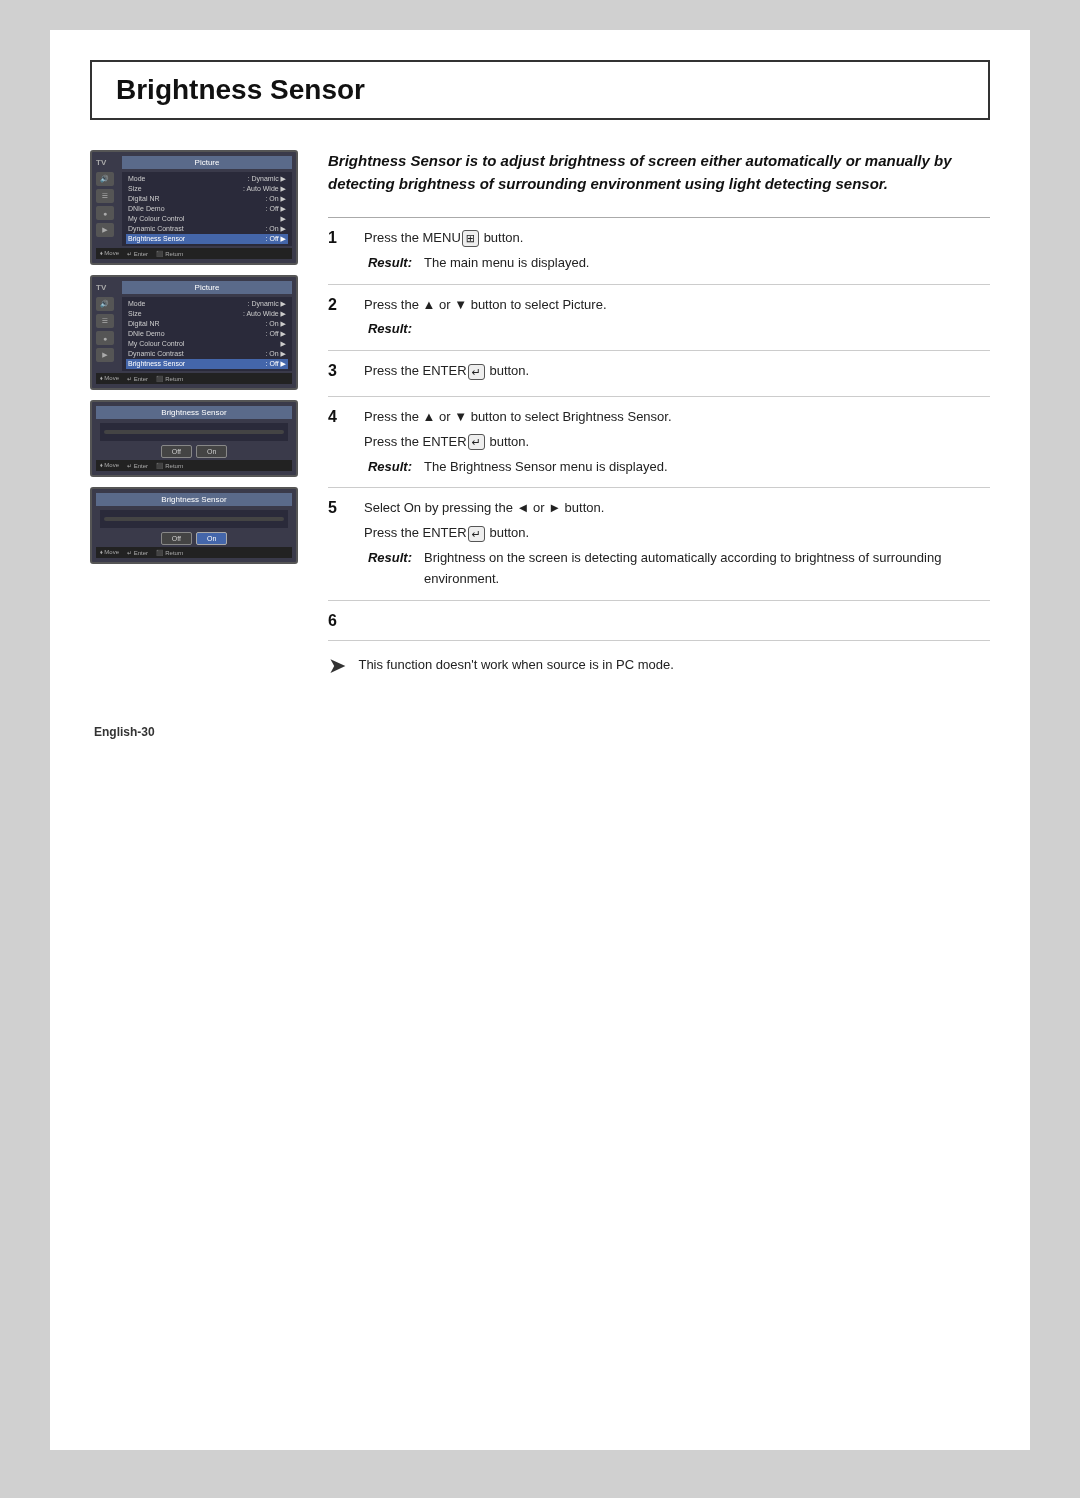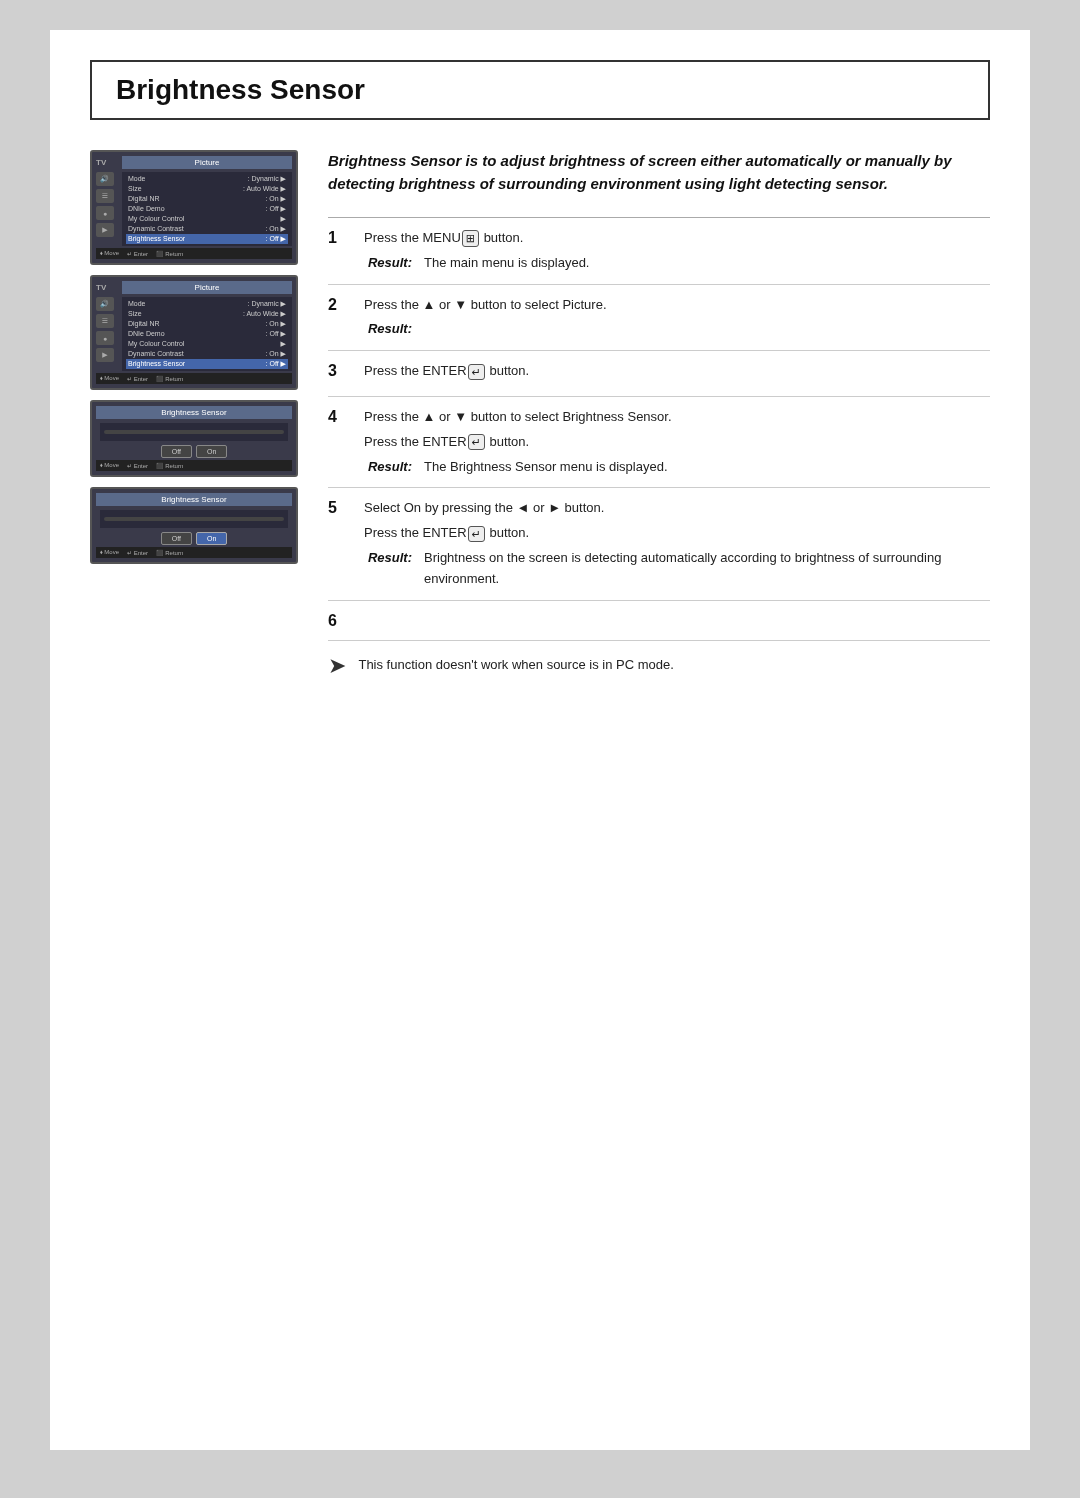--- a/index.html
+++ b/index.html
@@ -459,14 +459,17 @@
 
       <div class="note-row">
         <div class="note-arrow">➤</div>
         <div class="note-text">This function doesn't work when source is in PC mode.</div>
       </div>
 
     </div>
   </div>
 
   
+  <div class="page-footer">
+    <span>English-30</span>
+  </div>
 
 </div>
 
 </body></html>

